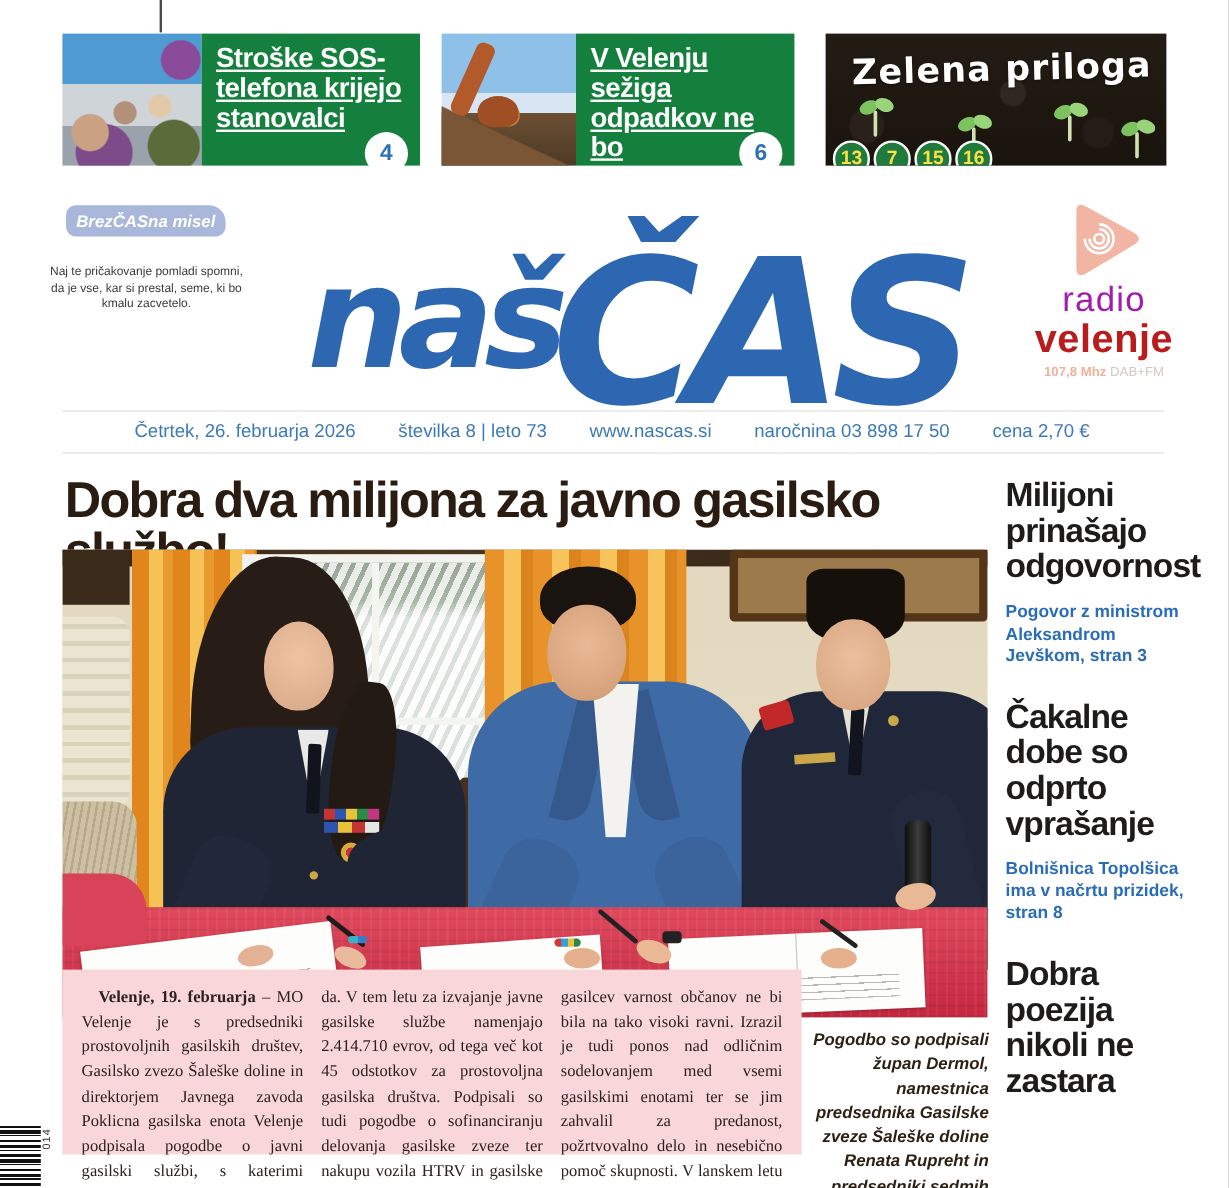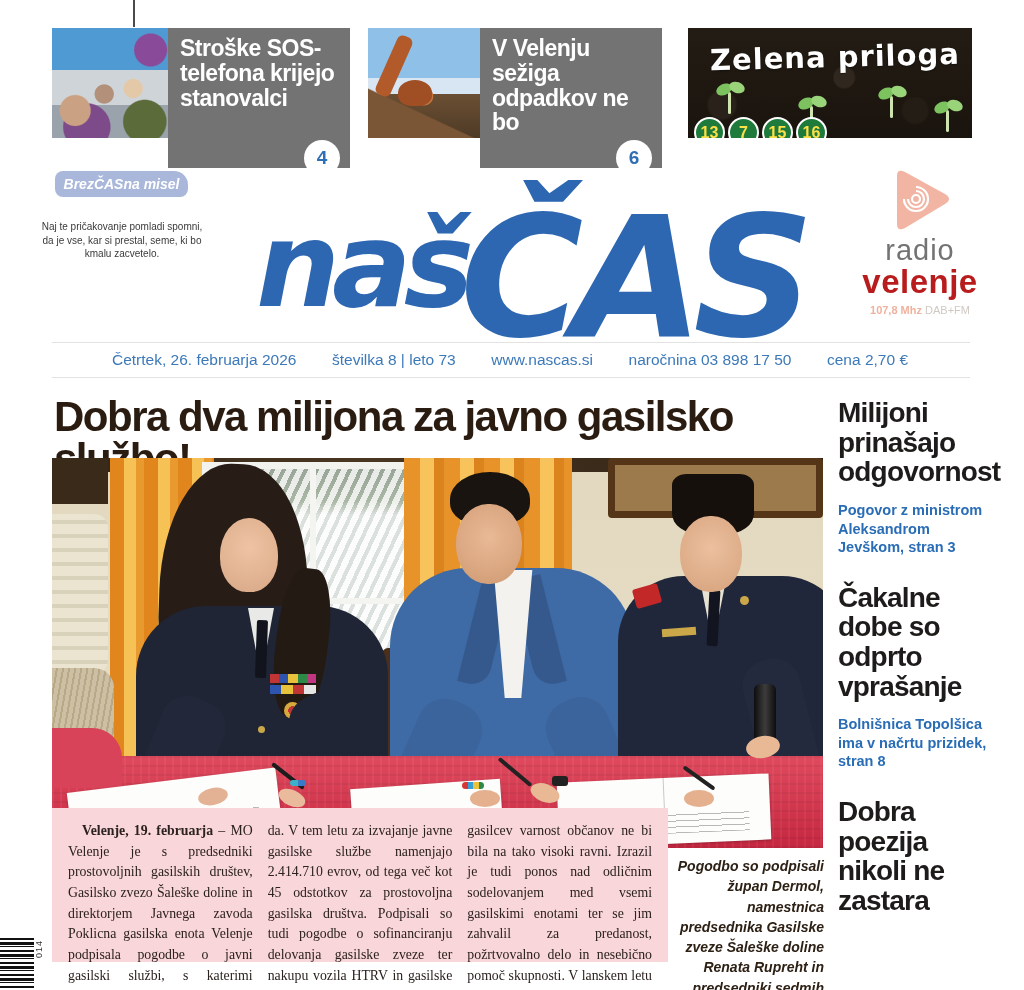--- a/index.html
+++ b/index.html
@@ -5,21 +5,21 @@
   * { margin:0; padding:0; box-sizing:border-box; }
   body { background:#888; font-family:"Liberation Sans", sans-serif; }
   .page { position:relative; width:1024px; height:990px; background:#ffffff; overflow:hidden; margin:0 auto; }
 
   
   .print-mark { position:absolute; left:133px; top:0; width:2px; height:27px; background:#4a4a4a; }
 
   
   .teaser { position:absolute; top:28px; height:110px; display:flex; }
   .teaser-photo { position:relative; height:110px; overflow:hidden; }
-  .teaser-box { position:relative; width:182px; height:140px; background:#737373; color:#fff; padding:8px 10px 0 12px; }
+  .teaser-box { position:relative; width:182px; height:110px; background:#15803d; color:#fff; padding:8px 10px 0 12px;text-decoration:underline; }
   .teaser-title { font-size:23px; font-weight:bold; line-height:1.08; letter-spacing:-0.5px; }
   .page-badge { position:absolute; right:10px; bottom:-8px; width:36px; height:36px; background:#fff; border-radius:50%;
     display:flex; align-items:center; justify-content:center; color:#2e6fb5; font-weight:bold; font-size:19px; }
   #teaser1 { left:52px; }
   #teaser1 .teaser-photo { width:116px; background:
       radial-gradient(circle at 20% 75%, #caa183 0 12%, transparent 13%),
       radial-gradient(circle at 45% 60%, #b2907a 0 10%, transparent 11%),
       radial-gradient(circle at 70% 55%, #e3c9a8 0 9%, transparent 10%),
       radial-gradient(circle at 30% 90%, #7d4a8a 0 18%, transparent 19%),
       radial-gradient(circle at 80% 85%, #5b6b3a 0 16%, transparent 17%),
@@ -54,21 +54,21 @@
     border-radius:8px 14px 8px 8px; display:flex; align-items:center; justify-content:center;
     color:#fff; font-style:italic; font-weight:bold; font-size:14px; }
   .thought-text { position:absolute; left:36px; top:220px; width:172px; text-align:center;
     font-size:10px; font-weight:normal; color:#3a3a3a; line-height:1.35; }
   .logo { position:absolute; left:256px; top:158px; width:540px; height:180px; color:#2d67b1;
     display:flex; align-items:flex-end; font-family:"DejaVu Sans", sans-serif; font-weight:bold; font-style:italic; overflow:visible; }
   .logo-nas { font-size:118px; line-height:.8; letter-spacing:-8px; transform:translateY(-26px); }
   .logo-cas { font-size:168px; line-height:.78; letter-spacing:-10px; margin-left:-6px; transform:translateY(6px); }
   .radio-logo { position:absolute; left:845px; top:166px; width:150px; text-align:center; }
   .radio-logo svg { display:block; margin:0 auto; }
-  .radio-line1 { font-size:29px; font-weight:300; color:#737373; line-height:1; margin-top:2px; letter-spacing:1px; }
+  .radio-line1 { font-size:29px; font-weight:300; color:#a21caf; line-height:1; margin-top:2px; letter-spacing:1px; }
   .radio-line2 { font-size:33px; font-weight:bold; color:#b91c1c; line-height:1.05; letter-spacing:.5px; }
   .radio-line3 { font-size:11px; margin-top:4px; font-weight:bold; }
   .radio-freq { color:#efb29e; }
   .radio-band { color:#cfc9c2; font-weight:normal; }
 
   
   .infobar { position:absolute; left:52px; top:342px; width:918px; height:36px;
     border-top:1px solid #e2e2e2; border-bottom:1px solid #e2e2e2;
     display:flex; align-items:center; justify-content:space-between; padding:0 62px 0 60px;
     color:#3c79b9; font-size:15.5px; }

